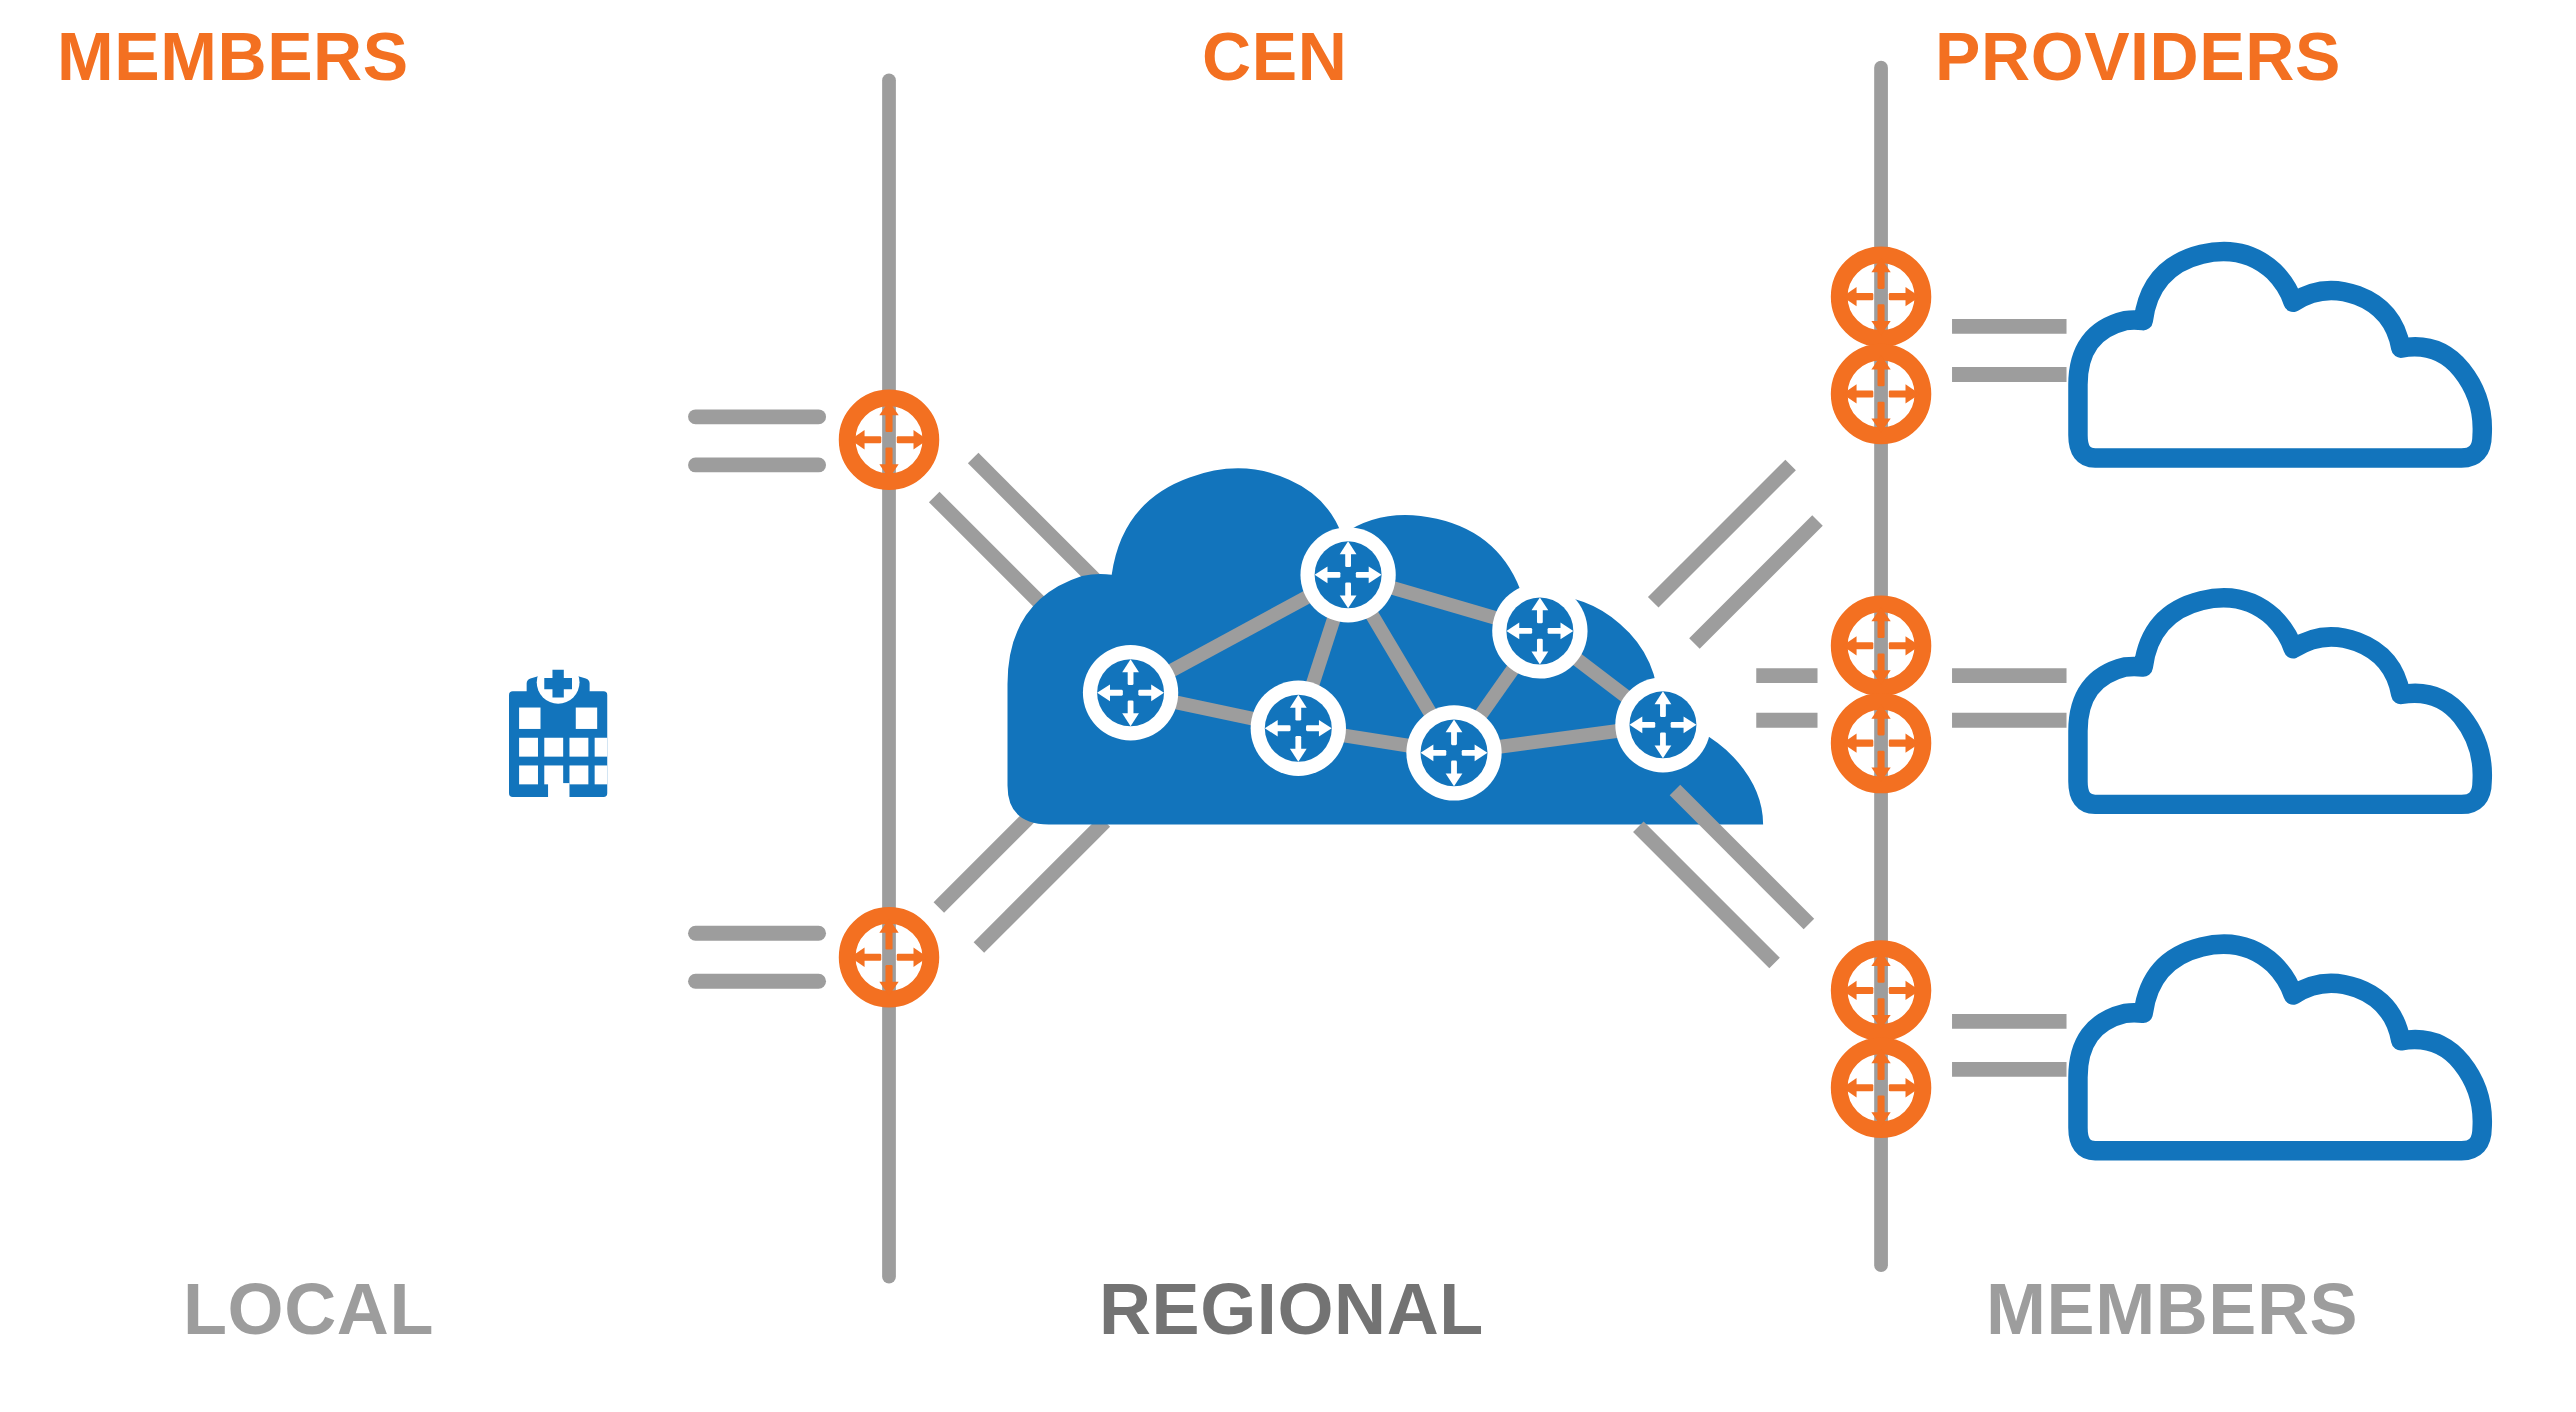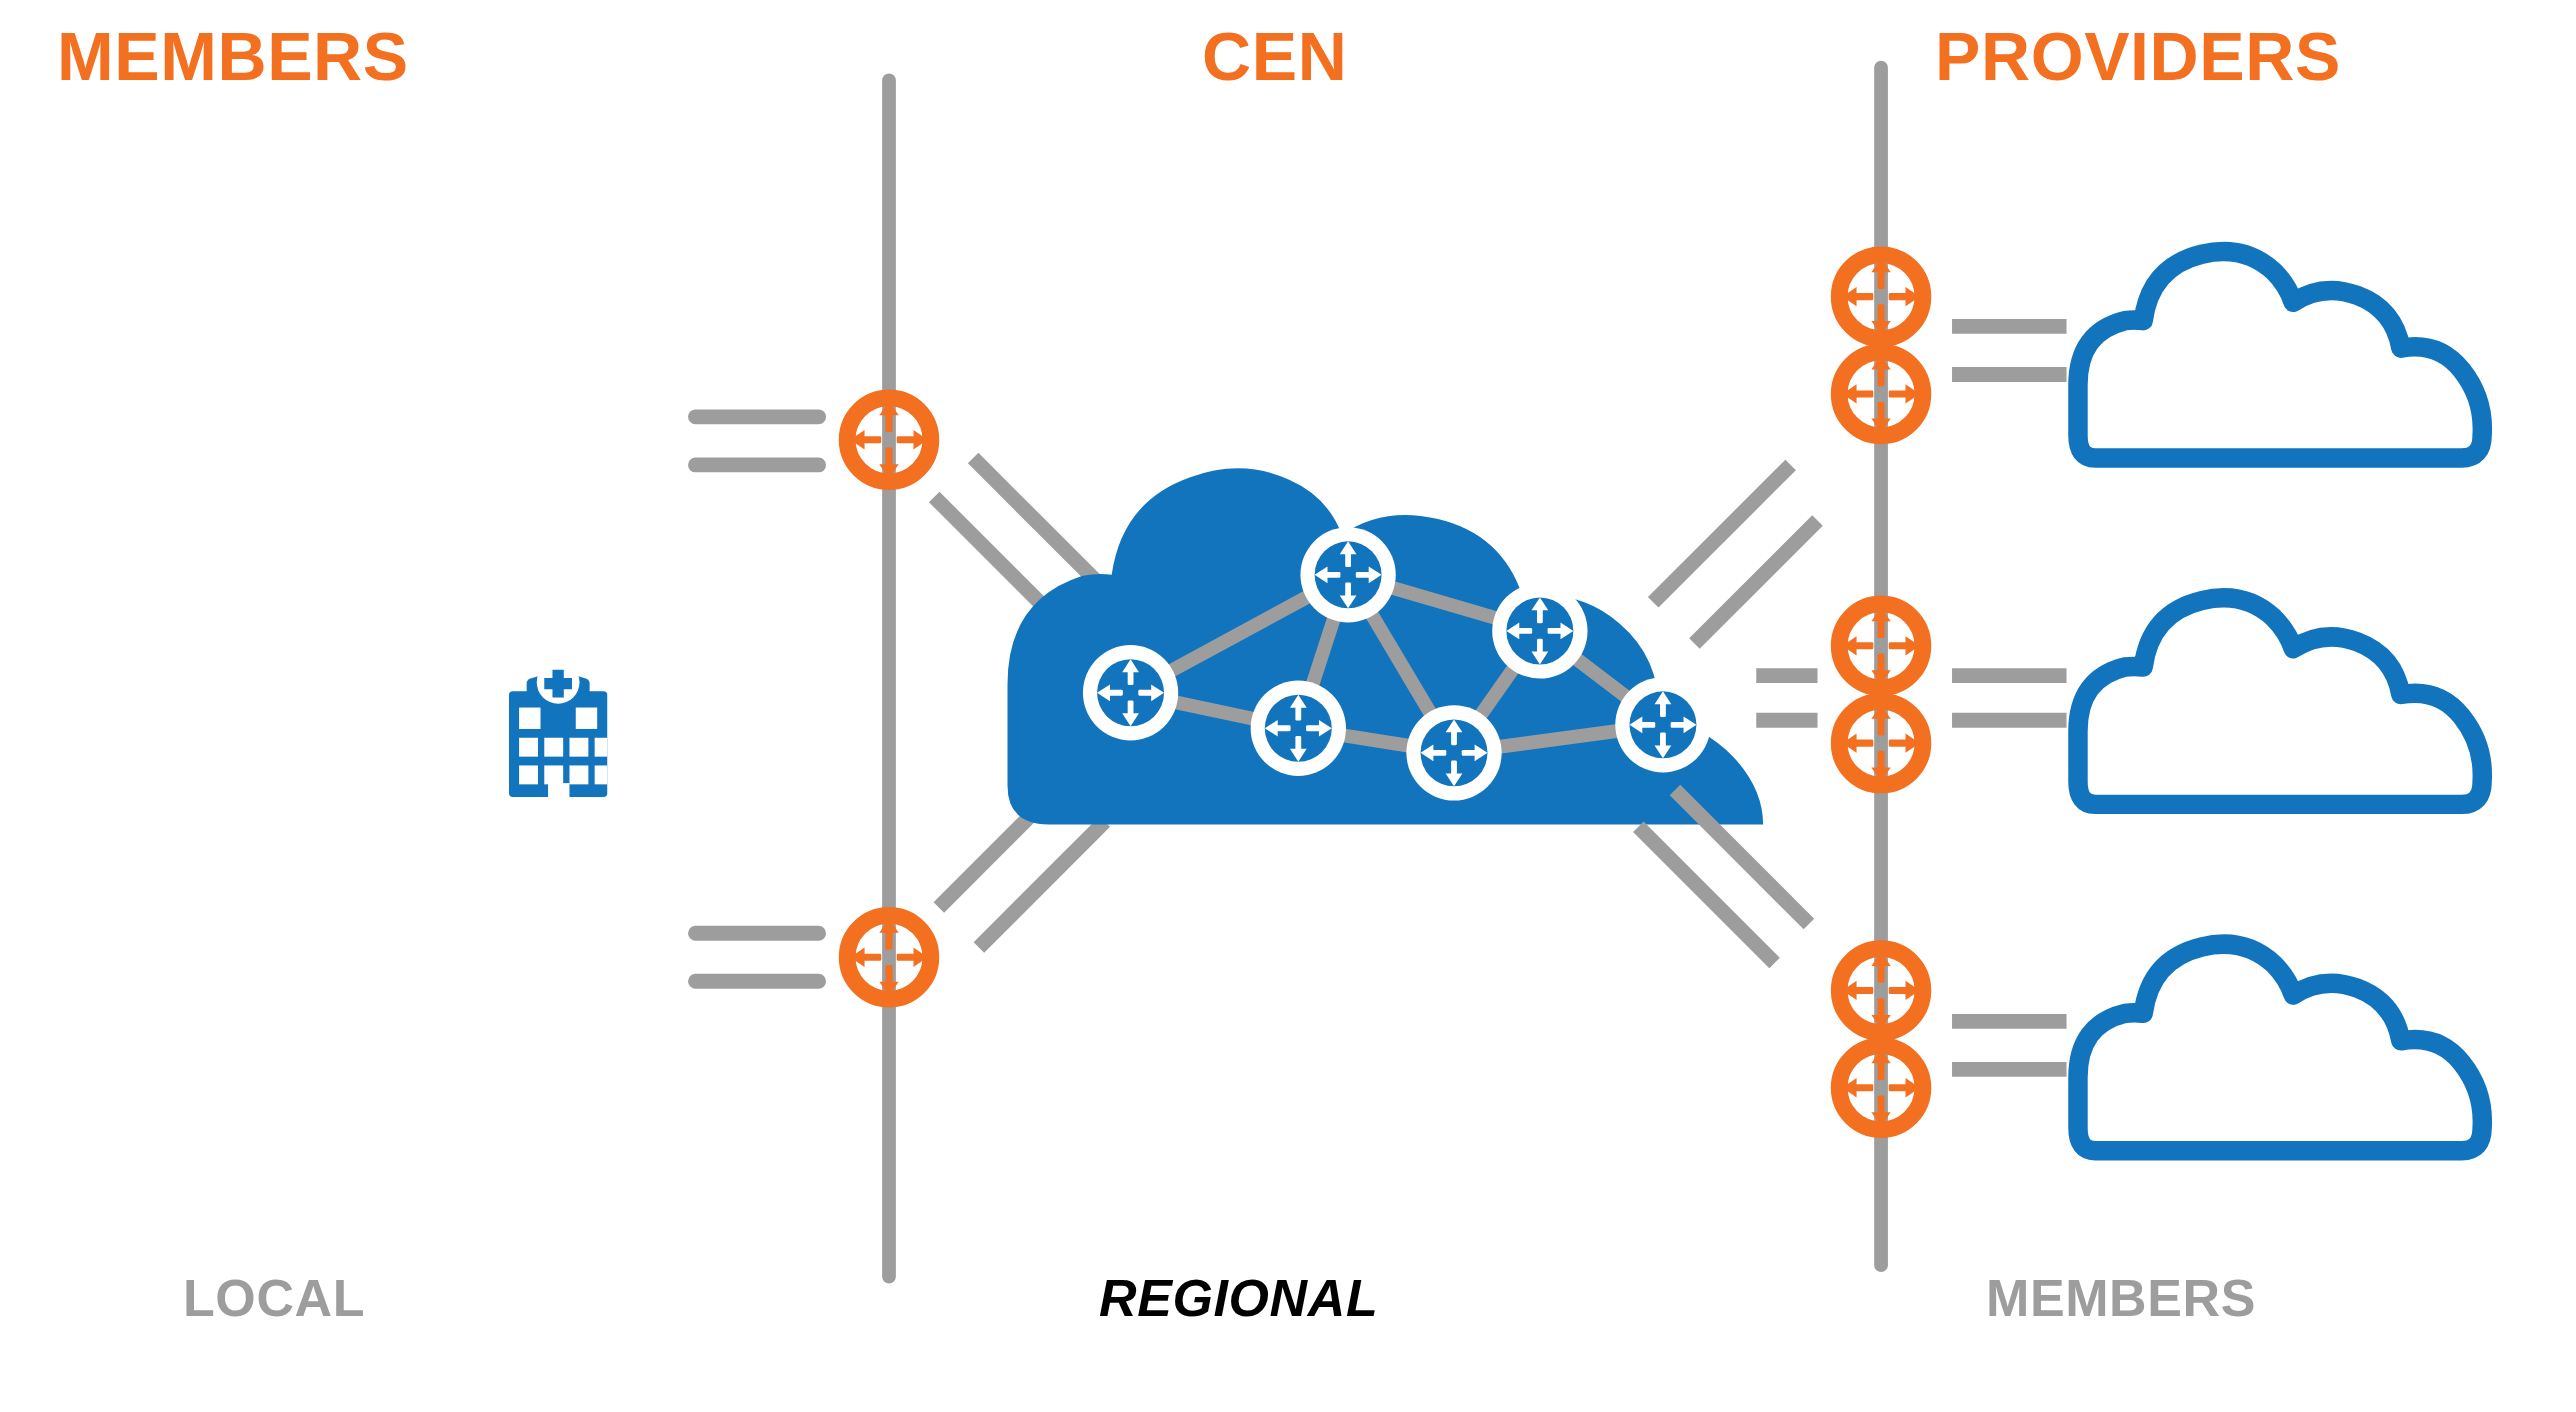--- a/index.html
+++ b/index.html
@@ -33,21 +33,21 @@
     font-size: 68px;
     letter-spacing: 0.6px;
     white-space: nowrap;
     transform: scaleX(0.82);
     transform-origin: center center;
   }
   .col-label-bottom {
     position: absolute;
     font-family: "Liberation Sans", sans-serif;
     font-weight: bold;
-    font-size: 52px;
+    font-size: 72px;
     letter-spacing: 0.6px;
     white-space: nowrap;
     transform: scaleX(0.80);
     transform-origin: center center;
   }
   .lbl-wrap {
     position: absolute;
     text-align: left;
   }
 </style>
@@ -266,21 +266,21 @@
 
   <div class="lbl-wrap" style="left:1202px; top:17px; width:229px;">
     <span class="col-label-top" style="position:static; color:#F37021;">CEN</span>
   </div>
 
   <div class="lbl-wrap" style="left:183px; top:1268px; width:321px;">
     <span class="col-label-bottom" style="position:static; color:#9D9D9D;">LOCAL</span>
   </div>
 
   <div class="lbl-wrap" style="left:1099px; top:1268px; width:572px;">
-    <span class="col-label-bottom" style="position:static; color:#000000;font-style:italic;">REGIONAL</span>
+    <span class="col-label-bottom" style="position:static; color:#737373;">REGIONAL</span>
   </div>
 
   <div class="lbl-wrap" style="left:1986px; top:1268px; width:527px;">
     <span class="col-label-bottom" style="position:static; color:#9D9D9D;">MEMBERS</span>
   </div>
 
 </div>
 
 
 </body></html>

